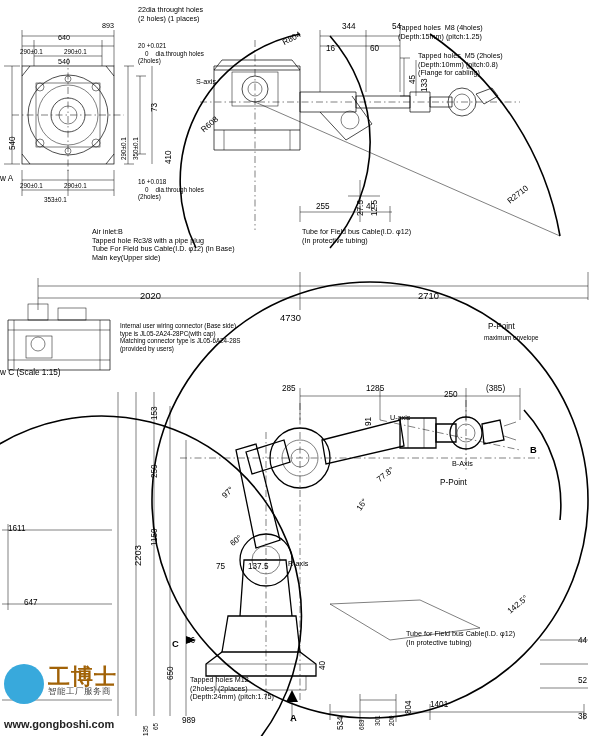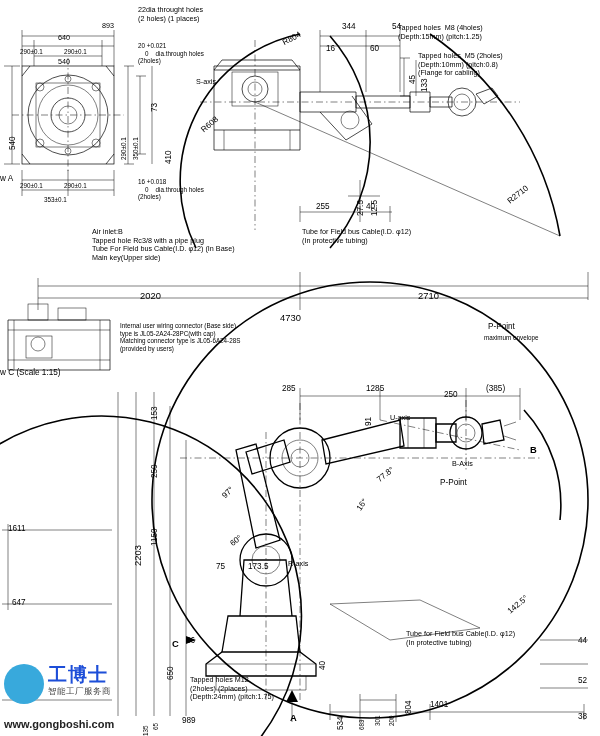--- a/index.html
+++ b/index.html
@@ -18,21 +18,21 @@
   .thick{stroke:#000;fill:none;stroke-width:1.3;}
   .env{stroke:#000;fill:none;stroke-width:1.6;}
   .dash{stroke:#000;fill:none;stroke-width:0.5;stroke-dasharray:7 3 1.5 3;}
   .fillk{fill:#000;stroke:none;}
   .lbl{position:absolute;font-size:7.2px;line-height:8.6px;white-space:pre;}
   .lbl.s6{font-size:6.3px;line-height:7.6px;}
   .lbl.s8{font-size:8.2px;line-height:9.6px;}
   .lbl.s9{font-size:9.4px;line-height:11px;}
   .rot90{transform-origin:0 0;transform:rotate(-90deg);}
   .logo-circle{position:absolute;left:4px;top:664px;width:40px;height:40px;border-radius:50%;background:#38a9dc;}
-  .logo-txt{position:absolute;left:48px;top:662px;color:#1d4ed8;font-size:19px;font-weight:bold;letter-spacing:1px;}
+  .logo-txt{position:absolute;left:48px;top:662px;color:#a16207;font-size:22px;font-weight:bold;letter-spacing:1px;}
   .logo-sub{position:absolute;left:48px;top:686px;color:#444;font-size:8.5px;letter-spacing:0.5px;}
   .logo-url{position:absolute;left:4px;top:718px;color:#222;font-size:11px;font-weight:bold;}
 </style>
 </head>
 <body>
 
 <div id="sheet">
 <svg width="600" height="736" viewBox="0 0 600 736">
 
   <g>
@@ -248,23 +248,23 @@
 <div class="lbl s9" style="left:418px;top:290px;">2710</div>
 <div class="lbl s8" style="left:282px;top:384px;">285</div>
 <div class="lbl s8" style="left:366px;top:384px;">1285</div>
 <div class="lbl s8" style="left:486px;top:384px;">(385)</div>
 <div class="lbl s8" style="left:444px;top:390px;">250</div>
 <div class="lbl rot90 s8" style="left:150px;top:420px;">153</div>
 <div class="lbl rot90 s8" style="left:150px;top:478px;">250</div>
 <div class="lbl rot90 s8" style="left:150px;top:546px;">1150</div>
 <div class="lbl rot90 s9" style="left:132px;top:566px;">2203</div>
 <div class="lbl s8" style="left:8px;top:524px;">1611</div>
-<div class="lbl s8" style="left:12px;top:598px;">647</div>
+<div class="lbl s8" style="left:24px;top:598px;">647</div>
 <div class="lbl s8" style="left:216px;top:562px;">75</div>
-<div class="lbl s8" style="left:248px;top:562px;">173.5</div>
+<div class="lbl s8" style="left:248px;top:562px;">137.5</div>
 <div class="lbl s8" style="left:230px;top:536px;transform:rotate(-35deg);">60°</div>
 <div class="lbl s8" style="left:222px;top:488px;transform:rotate(-45deg);">97°</div>
 <div class="lbl s8" style="left:376px;top:470px;transform:rotate(-38deg);">77.8°</div>
 <div class="lbl s8" style="left:506px;top:600px;transform:rotate(-40deg);">142.5°</div>
 <div class="lbl s8" style="left:356px;top:500px;transform:rotate(-55deg);">16°</div>
 <div class="lbl rot90 s8" style="left:364px;top:426px;">91</div>
 <div class="lbl s8" style="left:186px;top:636px;">66</div>
 <div class="lbl rot90 s8" style="left:166px;top:680px;">650</div>
 <div class="lbl rot90 s8" style="left:318px;top:670px;">40</div>
 <div class="lbl rot90 s8" style="left:336px;top:730px;">534</div>

